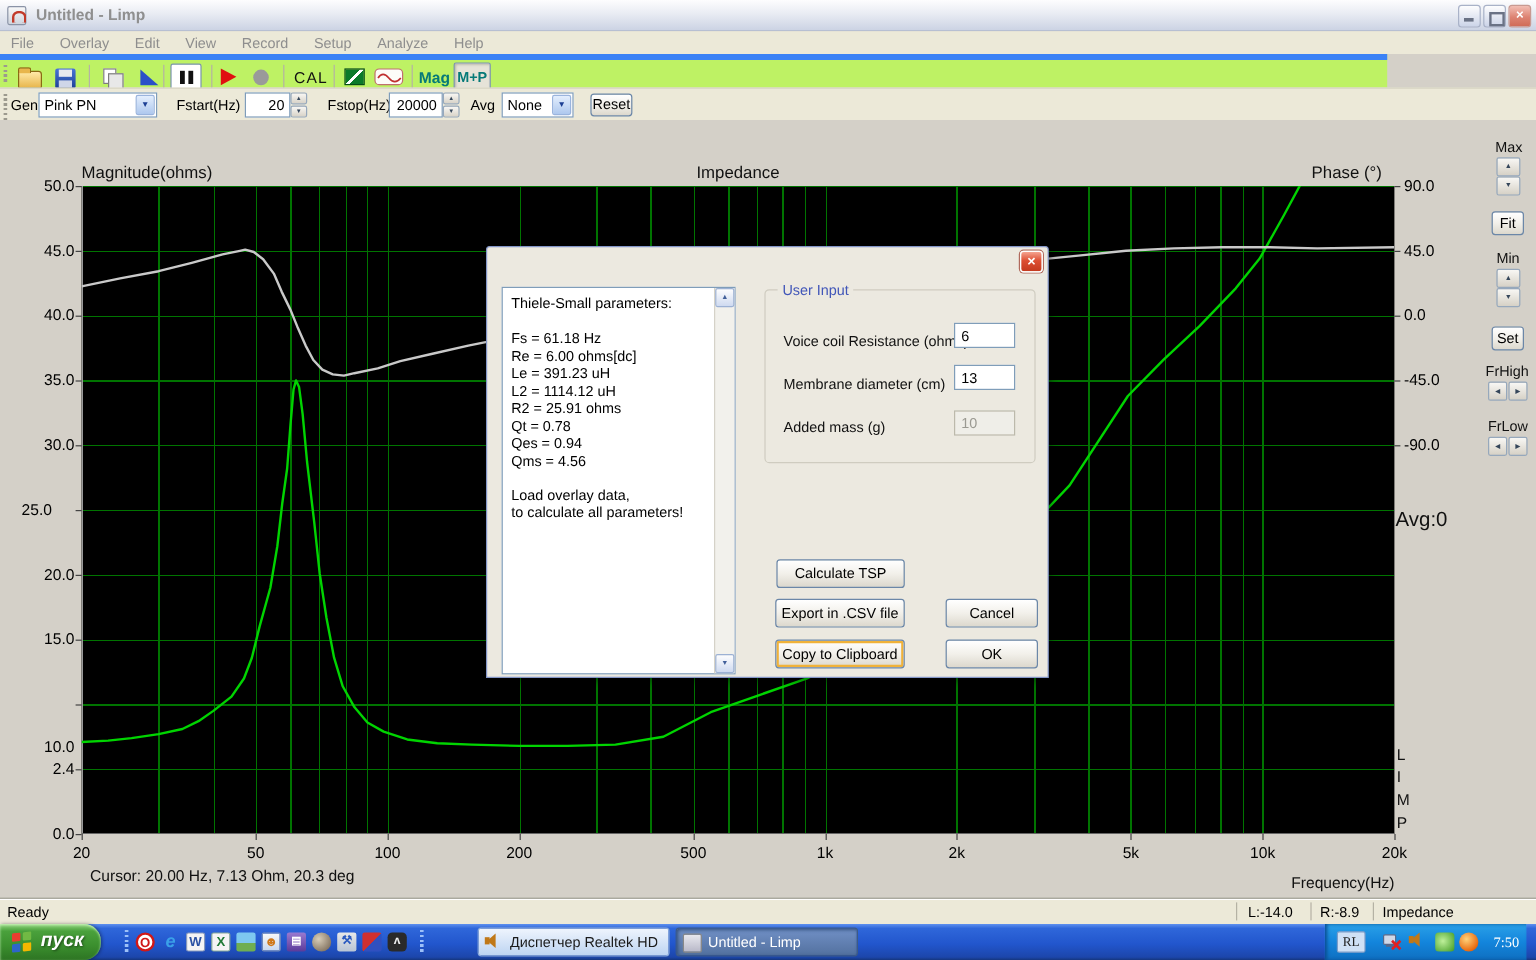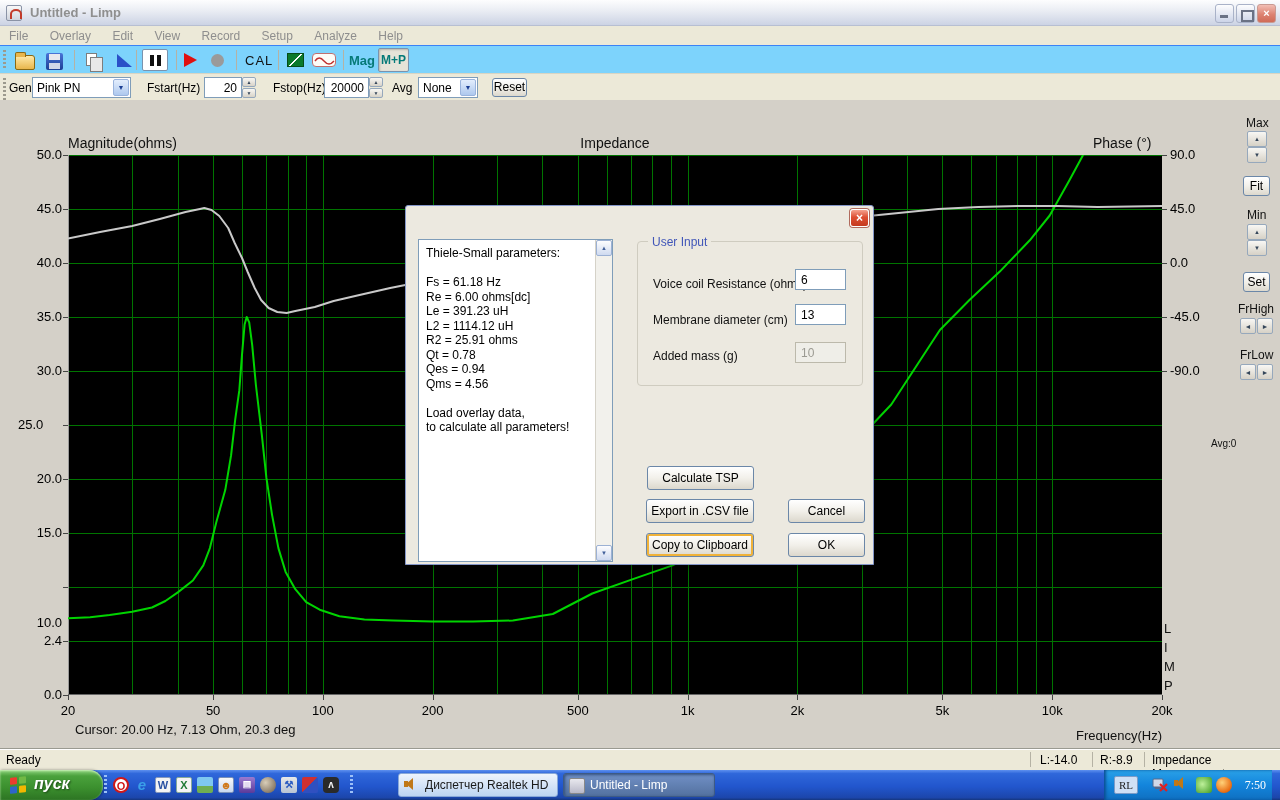--- a/index.html
+++ b/index.html
@@ -21,21 +21,21 @@
   #btn-min{left:1215px;} #btn-max{left:1236px;}
   #btn-close{left:1257px;background:linear-gradient(#f2beb4,#dd8372 55%,#d06b57);border-color:#c89a92;color:#fff;font-weight:bold;}
   #btn-min::after{content:"";position:absolute;left:4px;bottom:4px;width:8px;height:3px;background:#6a7285;}
   #btn-max::after{content:"";position:absolute;left:4px;top:5px;width:9px;height:8px;border:2px solid #6a7285;}
 
   
   #menubar{position:absolute;left:0;top:26px;width:1280px;height:19px;background:#ece9d8;}
   .menu-item{display:inline-block;padding:3px 9px 0 9px;color:#8e8e8e;font-size:12px;}
 
   
-  #toolbar{position:absolute;left:0;top:45px;width:1280px;height:28px;background:#7dd3fc;border-top:1px solid #3b82f6;}
+  #toolbar{position:absolute;left:0;top:45px;width:1156px;height:28px;background:#bef264;border-top:5px solid #3b82f6;}
   #controlsbar{position:absolute;left:0;top:73px;width:1280px;height:38px;background:#ece9d8;
     border-top:1px solid #d8d5c4;border-bottom:1px solid #9a9a91;}
   .grip{position:absolute;left:3px;top:4px;bottom:4px;width:3px;
     background:repeating-linear-gradient(180deg,#9c9a8e 0 2px,transparent 2px 4px);}
   .tsep{position:absolute;top:4px;width:1px;height:20px;background:#b5b2a4;}
   .ticon{position:absolute;top:6px;}
 
   .icon-open{left:15px;width:20px;height:15px;background:linear-gradient(#ffe9a8,#e8b64c);
     border:1px solid #8a6914;border-radius:1px 3px 2px 2px;top:9px;}
   .icon-open::before{content:"";position:absolute;left:-1px;top:-4px;width:9px;height:4px;
@@ -85,21 +85,21 @@
   #freq-label{position:absolute;left:1040px;top:628px;width:122px;text-align:right;font-size:13px;color:#111;}
 
   
   .side-label{position:absolute;font-size:12px;color:#111;}
   .side-spin{position:absolute;width:20px;height:16px;border:1px solid #96a8bc;border-radius:2px;
     background:linear-gradient(#f8f7f4,#d6d1c6);font-size:6px;text-align:center;line-height:15px;color:#35465a;}
   .side-btn{position:absolute;width:27px;height:20px;line-height:18px;}
   .side-arrow{position:absolute;width:16px;height:16px;border:1px solid #96a8bc;border-radius:2px;
     background:linear-gradient(#f8f7f4,#d6d1c6);font-size:7px;text-align:center;line-height:15px;color:#35465a;}
   #limp-vert{position:absolute;left:1164px;top:519px;font-size:13px;line-height:19px;color:#111;white-space:pre-line;}
-  #avg-indicator{position:absolute;left:1163px;top:338px;font-size:10px;color:#111;margin-left:48px;}
+  #avg-indicator{position:absolute;left:1163px;top:323px;font-size:17px;color:#111;}
 
   
   #dialog{position:absolute;left:405px;top:205px;width:469px;height:360px;z-index:10;
     background:#ece9e0;border:1px solid #8496c8;border-radius:3px 3px 0 0;box-shadow:2px 3px 6px rgba(0,0,0,.35);}
   #dlg-title{position:absolute;left:0;top:0;width:467px;height:24px;border-radius:2px 2px 0 0;
     background:linear-gradient(180deg,#fff,#e7ebf5 50%,#c9d3ea);border-bottom:1px solid #b5bed4;}
   #dlg-title span{position:absolute;left:8px;top:4px;font-size:13px;font-weight:bold;color:#111;}
   #dlg-close{position:absolute;right:4px;top:3px;width:19px;height:18px;border:1px solid #fff;border-radius:3px;
     background:linear-gradient(#f5a28f,#dd4f33 45%,#c43a1f);color:#fff;font-weight:bold;font-size:12px;
     text-align:center;line-height:16px;box-shadow:0 0 0 1px #b06a5c;}
@@ -119,21 +119,21 @@
 
   
   #statusbar{position:absolute;left:0;top:748px;width:1280px;height:22px;background:#ece9d8;
     border-top:1px solid #9a9a91;box-shadow:inset 0 1px 0 #fff;font-size:12px;}
   #statusbar .cell{position:absolute;top:4px;}
   .st-sep{position:absolute;top:3px;width:1px;height:15px;background:#b5b2a4;}
 
   
   #taskbar{position:absolute;left:0;top:770px;width:1280px;height:30px;
     background:linear-gradient(180deg,#5e90ef 0%,#2f67da 12%,#2256cd 55%,#1c46ab 92%,#15367f 100%);}
-  #startbtn{position:absolute;left:0;top:0;width:103px;height:30px;border-radius:0 14px 14px 0;
+  #startbtn{position:absolute;left:0;top:0;width:84px;height:30px;border-radius:0 14px 14px 0;
     background:linear-gradient(180deg,#8ed47c 0%,#4aa13c 20%,#3b8f2e 60%,#2d7423 100%);
     box-shadow:inset 0 1px 2px #c8f0b8,1px 0 3px rgba(0,0,0,.4);}
   #startbtn .label{position:absolute;left:34px;top:5px;color:#fff;font-size:16px;font-weight:bold;font-style:italic;
     text-shadow:1px 1px 2px #1e4a18;}
   #startflag{position:absolute;left:10px;top:7px;width:17px;height:16px;transform:skewY(-6deg);}
   #startflag i{position:absolute;width:7px;height:7px;border-radius:1px;}
   #startflag .f1{left:0;top:0;background:#ea3d2f;} #startflag .f2{left:9px;top:0;background:#71b944;}
   #startflag .f3{left:0;top:9px;background:#2e66c9;} #startflag .f4{left:9px;top:9px;background:#f3b700;}
   .tb-grip{position:absolute;top:5px;width:3px;height:20px;
     background:repeating-linear-gradient(180deg,#9cc0f8 0 2px,transparent 2px 4px);}

